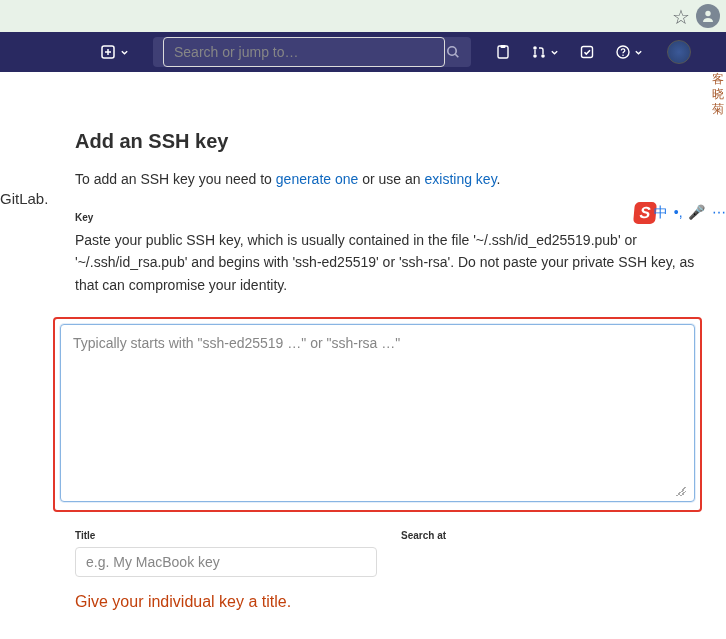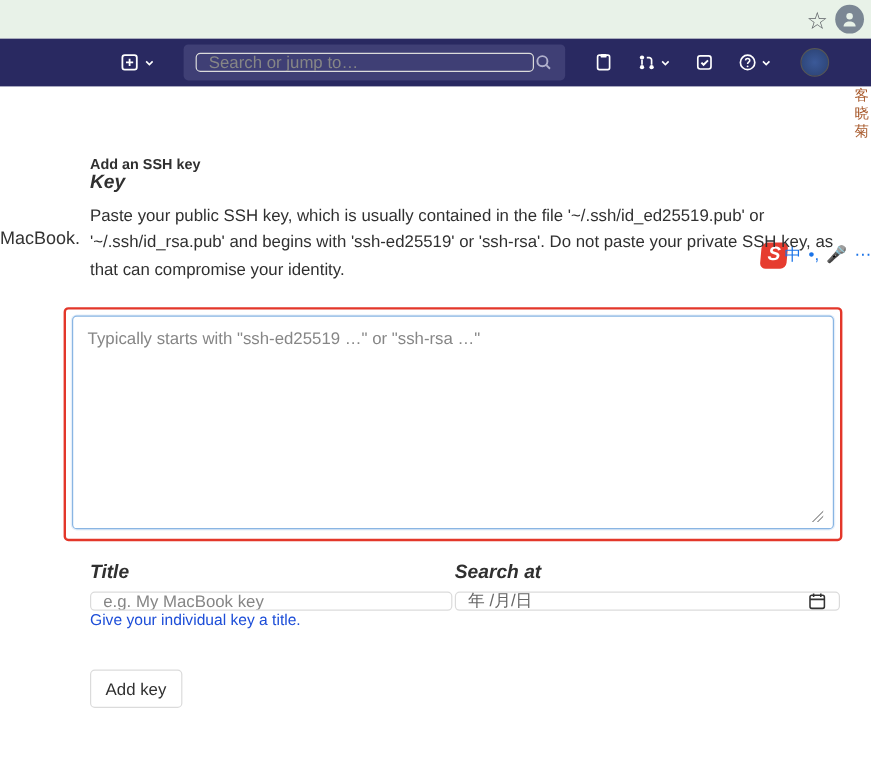--- a/index.html
+++ b/index.html
@@ -14,35 +14,35 @@
     .search-box input::placeholder { color:#a6a6c4; }
     .nav-icons { display:flex; align-items:center; gap:20px; margin-left:18px; }
     .nav-icons .ic { color:#fff; display:flex; align-items:center; gap:3px; }
     .user-chip { width:24px; height:24px; border-radius:50%; background:radial-gradient(circle,#3b5998,#2a4070); border:1px solid #555; margin-left:4px; }
     .floating-cn { position:absolute; right:2px; top:72px; font-size:12px; line-height:15px; color:#a85a2c; text-align:center; }
     .sidebar-label { position:absolute; left:0; top:190px; font-size:15px; color:#333; }
     .s-badge { position:absolute; right:70px; top:202px; width:22px; height:22px; background:#e63c2f; border-radius:5px; color:#fff; font-weight:bold; font-style:italic; display:flex; align-items:center; justify-content:center; font-size:16px; transform:skewX(-5deg); }
     .s-bar { position:absolute; right:0; top:204px; display:flex; gap:6px; font-size:14px; }
     .s-bar span { color:#1a73e8; }
     .content { position:absolute; left:75px; top:130px; width:625px; }
-    h2 { font-size:12px; font-weight:600; color:#303030; }
+    h2 { font-size:20px; font-weight:600; margin-bottom:16px; color:#303030; }
     .intro { font-size:14px; line-height:1.5; margin-bottom:22px; color:#303030; }
     .intro a { color:#1068bf; text-decoration:none; }
-    label.lbl { font-weight:600; display:block; margin-bottom:6px; font-size:16px;font-style:italic; }
+    label.lbl { font-weight:600; display:block; margin-bottom:6px; font-size:10px; }
     .desc { font-size:14px; line-height:1.6; margin-bottom:21px; color:#303030; }
     .hl-box { border:2.5px solid #e3372a; border-radius:4px; padding:5px; margin-bottom:18px; margin-left:-22px; margin-right:-2px; }
     textarea { width:100%; height:178px; resize:none; border:1px solid #89b5e3; border-radius:4px; padding:10px 12px; font-size:14px; font-family:inherit; outline:none; box-shadow:0 0 0 1px rgba(31,117,203,.12); }
     textarea::placeholder { color:#868686; }
-    .row { display:flex; gap:2px; }
+    .row { display:flex; gap:24px; }
     .col { flex:1; }
     .col.small { flex:0 0 302px; }
-    input[type=text], .date-field { width:100%; height:16px; border:1px solid #dbdbdb; border-radius:4px; padding:0 10px; font-size:14px; outline:none; }
+    input[type=text], .date-field { width:100%; height:30px; border:1px solid #dbdbdb; border-radius:4px; padding:0 10px; font-size:14px; outline:none; }
     input[type=text]::placeholder { color:#868686; }
     .date-field { display:flex; align-items:center; justify-content:space-between; color:#666; cursor:pointer; }
-    .hint { font-size:13px; color:#1d4ed8; margin-top:0; }
+    .hint { font-size:16px; color:#c2410c; margin-top:16px; }
     .btn { display:inline-block; margin-top:34px; padding:7px 12px; border:1px solid #dbdbdb; border-radius:4px; background:#fff; font-size:14px; cursor:pointer; color:#303030; }
     .resize-handle { position:absolute; right:9px; bottom:9px; width:10px; height:10px; background:linear-gradient(135deg,transparent 50%,#aaa 50%,#aaa 60%,transparent 60%,transparent 70%,#aaa 70%,#aaa 80%,transparent 80%); pointer-events:none; }
     .ta-wrap{ position:relative; }
     svg { display:block; }
   </style>
 </head>
 <body>
 
 <div class="chrome-bar">
   <span class="star">☆</span>
@@ -103,55 +103,51 @@
         </svg>
         <svg width="9" height="9" viewBox="0 0 10 10">
           <path d="M2 3.5l3 3 3-3" stroke="#fff" stroke-width="1.5" fill="none"></path>
         </svg>
       </span>
     <span class="user-chip"></span>
   </div>
 </div>
 
 <div class="floating-cn">客<br>晓<br>菊</div>
-<div class="sidebar-label">MacBook.</div>
+<div class="sidebar-label">GitLab.</div>
 
 <div class="s-badge">S</div>
 <div class="s-bar">
   <span>中</span>
   <span>•,</span>
   <span>🎤</span>
   <span>⋯</span>
 </div>
 
 <div class="content">
   <h2>Add an SSH key</h2>
+  <p class="intro">
+    <span>To add an SSH key you need to </span><a href="#">generate one</a><span> or use an </span><a href="#">existing key</a><span>.</span>
+  </p>
 
   <label class="lbl">Key</label>
   <p class="desc">Paste your public SSH key, which is usually contained in the file '~/.ssh/id_ed25519.pub' or '~/.ssh/id_rsa.pub' and begins with 'ssh-ed25519' or 'ssh-rsa'. Do not paste your private SSH key, as that can compromise your identity.</p>
 
   <div class="hl-box">
     <div class="ta-wrap">
       <textarea placeholder="Typically starts with &quot;ssh-ed25519 …&quot; or &quot;ssh-rsa …&quot;" style=""></textarea>
       <div class="resize-handle"></div>
     </div>
   </div>
 
   <div class="row">
     <div class="col small">
       <label class="lbl">Title</label>
       <input type="text" placeholder="e.g. My MacBook key" style="">
       <div class="hint">Give your individual key a title.</div>
     </div>
     <div class="col">
       <label class="lbl">Search at</label>
-      <div class="date-field">
-        <span>年 /月/日</span>
-        <svg width="16" height="16" viewBox="0 0 16 16">
-            <rect x="2" y="3" width="12" height="11" rx="1.5" stroke="#333" stroke-width="1.3" fill="none"></rect>
-            <path d="M2 6.5h12M5 1.5v3M11 1.5v3" stroke="#333" stroke-width="1.3"></path>
-          </svg>
-      </div>
     </div>
   </div>
 
   <button class="btn">Add key</button>
 </div>
 
 </body></html>

